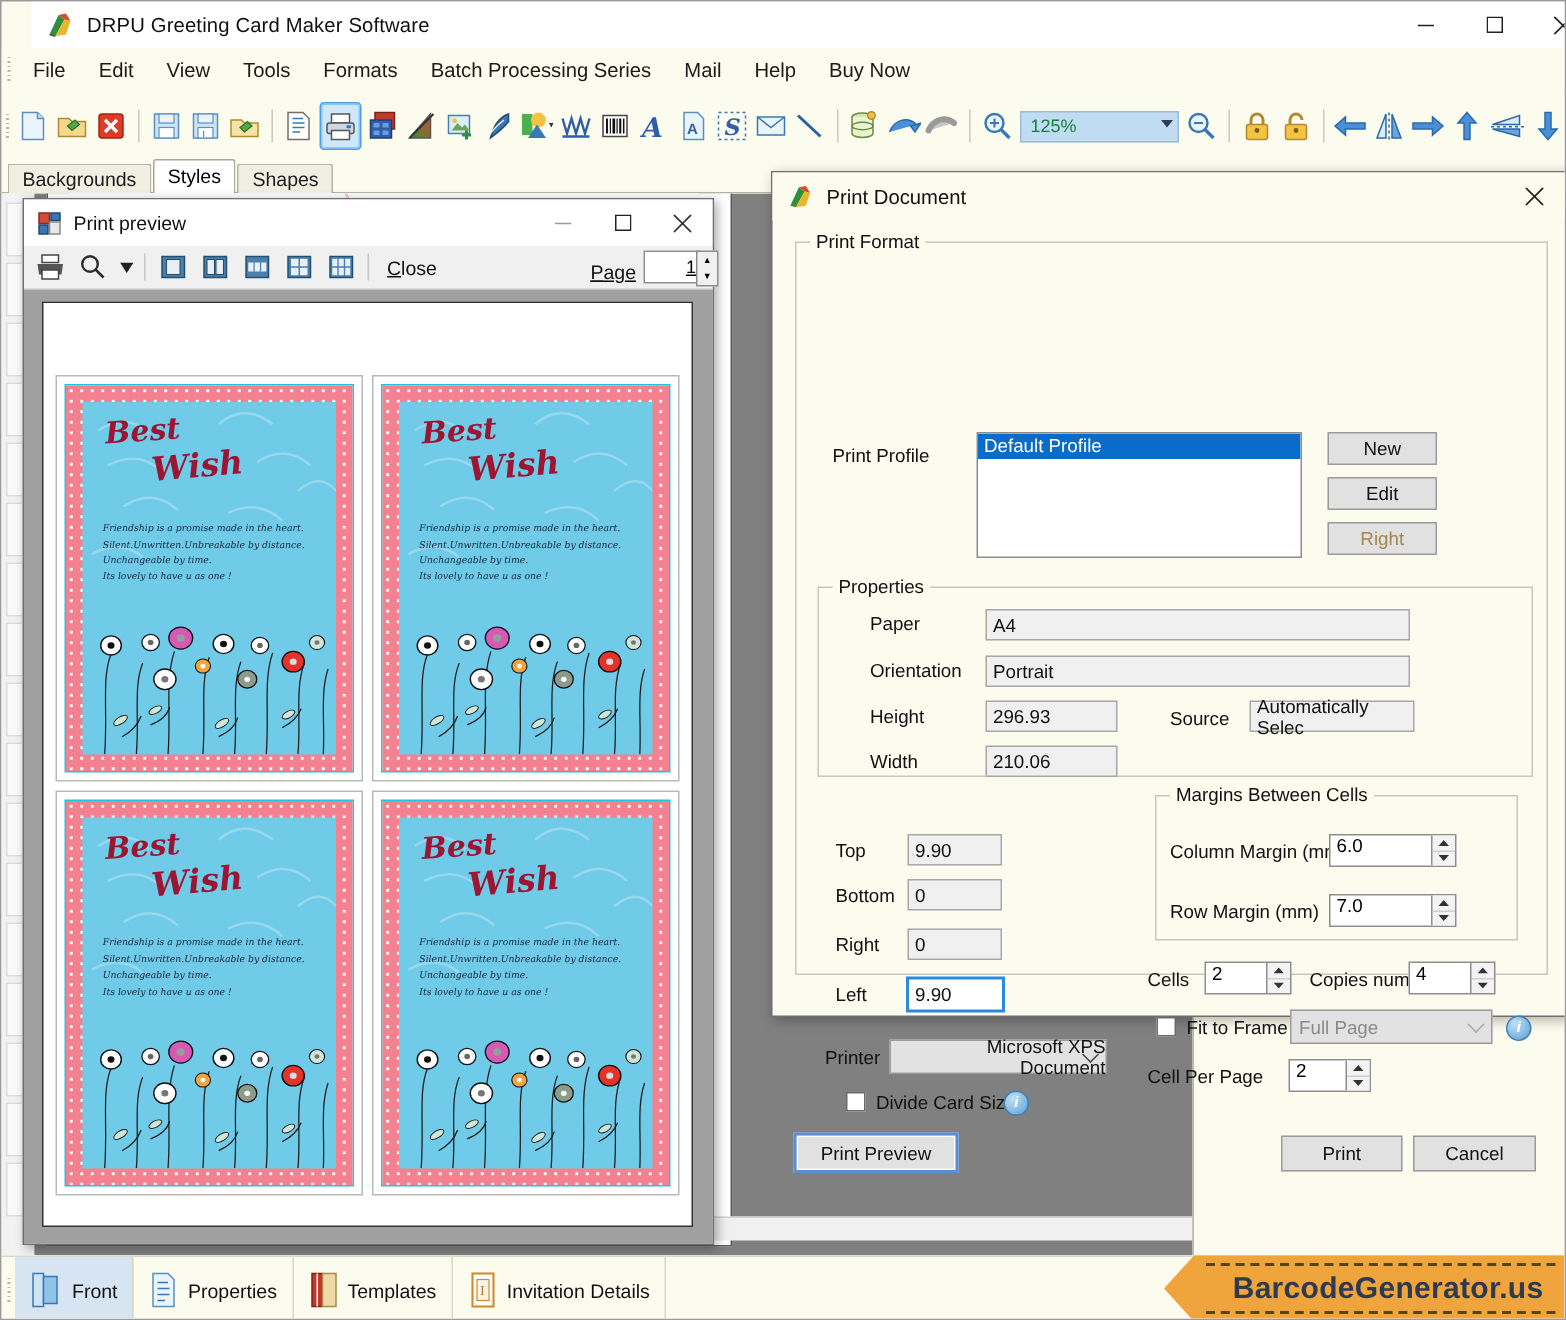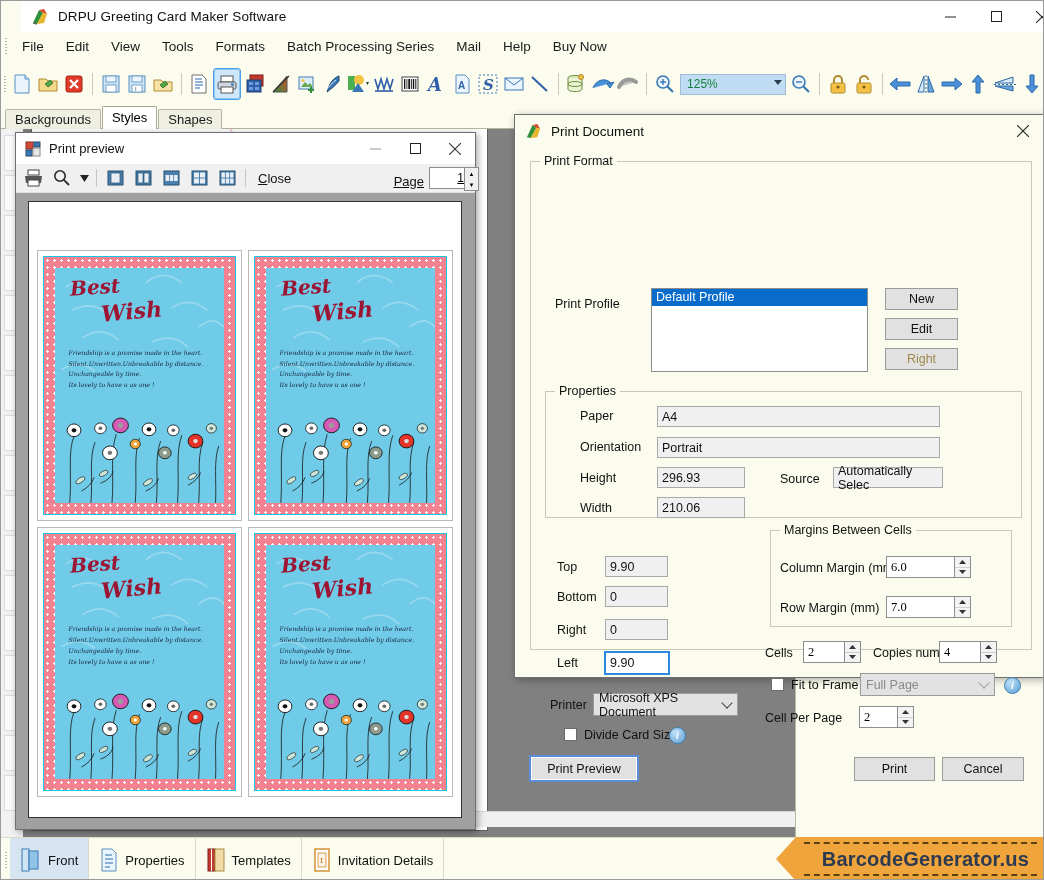--- a/index.html
+++ b/index.html
@@ -122,26 +122,26 @@
   .glabel{position:absolute;top:-8px;left:9px;background:#fbfbee;padding:0 4px;font-size:12.5px;color:#111;}
   .dlbl{position:absolute;font-size:12.5px;color:#111;}
   .tfield{position:absolute;background:#f0f0f0;border:1px solid #a8a8a8;font-size:12.5px;color:#111;display:flex;align-items:center;padding-left:4px;box-sizing:border-box;}
   .tfield.focus{background:#fff;border:2px solid #2a8ae0;}
   .listbox{position:absolute;background:#fff;border:1px solid #8d8d8d;overflow:hidden;}
   .listbox .li{height:17px;line-height:17px;padding-left:4px;font-size:12.5px;}
   .listbox .li.sel{background:#0a6cca;color:#fff;}
   .btn{position:absolute;background:#e1e1e1;border:1px solid #9b9b9b;font-size:12.5px;color:#111;display:flex;align-items:center;justify-content:center;box-sizing:border-box;}
   .btn.disabled{color:#a28a4e;background:#e1e1e1;}
   .btn.hl{border:2px solid #5b8dd9;background:#e1e1e1;box-shadow:0 0 0 1px #fff inset;}
-  .spin{position:absolute;background:#fff;border:1px solid #8d8d8d;font-size:12.5px;display:flex;align-items:center;padding-left:4px;box-sizing:border-box;font-family:Liberation Serif, serif;}
+  .spin{position:absolute;background:#fff;border:1px solid #8d8d8d;font-size:12.5px;display:flex;align-items:flex-start;padding-left:4px;box-sizing:border-box;}
   .spin .sar{position:absolute;right:0;top:0;bottom:0;width:15px;border-left:1px solid #8d8d8d;background:#f3f3f3;display:flex;flex-direction:column;}
   .spin .sar div{flex:1;display:flex;align-items:center;justify-content:center;}
   .spin .sar div:first-child{border-bottom:1px solid #cfcfcf;}
   .cbx{position:absolute;width:13px;height:13px;background:#fff;border:1px solid #6b6b6b;box-sizing:border-box;}
-  .ddown{position:absolute;background:#e2e2e2;border:1px solid #9b9b9b;font-size:12.5px;color:#111;display:flex;align-items:center;padding-left:5px;box-sizing:border-box;}
+  .ddown{position:absolute;background:#e2e2e2;border:1px solid #9b9b9b;font-size:12.5px;color:#111;display:flex;align-items:center;padding-left:5px;box-sizing:border-box;text-align:right;}
   .ddown .chev{position:absolute;right:6px;top:50%;margin-top:-2px;width:7px;height:7px;border-right:1.4px solid #444;border-bottom:1.4px solid #444;transform:translateY(-50%) rotate(45deg);}
   .ddown.dis{color:#8a8a8a;background:#e2e2e2;}
   .ddown.dis .chev{border-color:#a7a7a7;}
   .infoi{position:absolute;width:15px;height:15px;border-radius:50%;background:radial-gradient(circle at 35% 30%,#bfe0f7,#5b9fd6);border:1px solid #3f7fae;color:#fff;font-size:10px;font-weight:700;display:flex;align-items:center;justify-content:center;font-style:italic;}
   svg{display:block;}
 </style>
 </head>
 <body>
 
 <div id="app">

